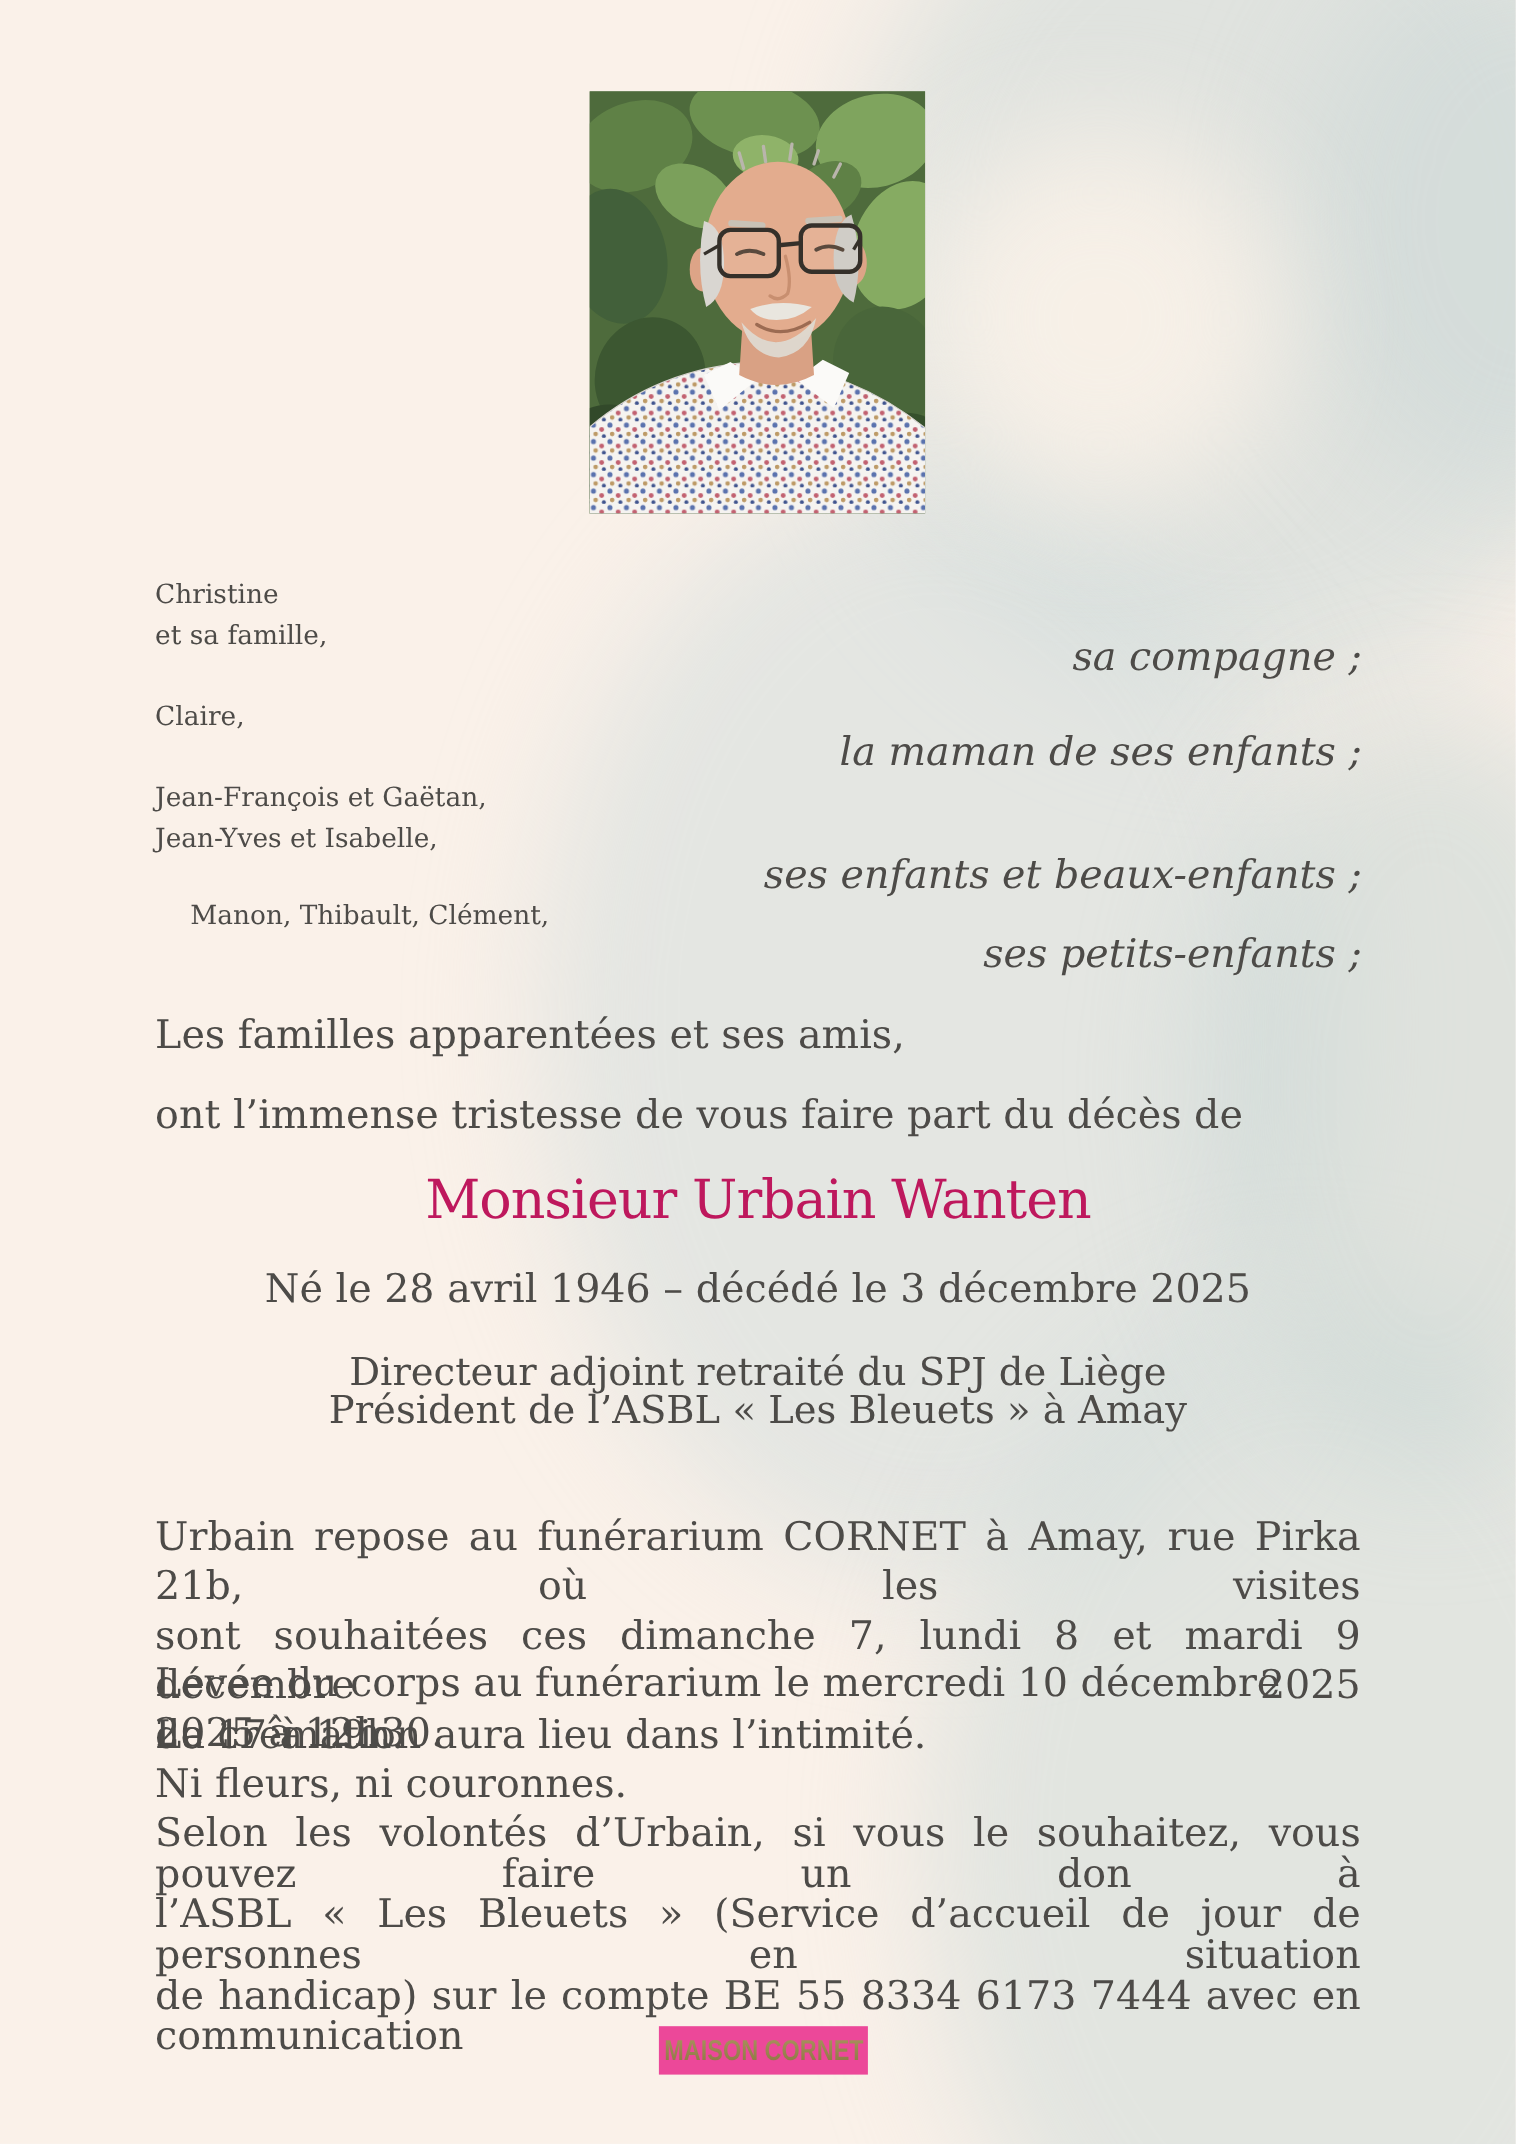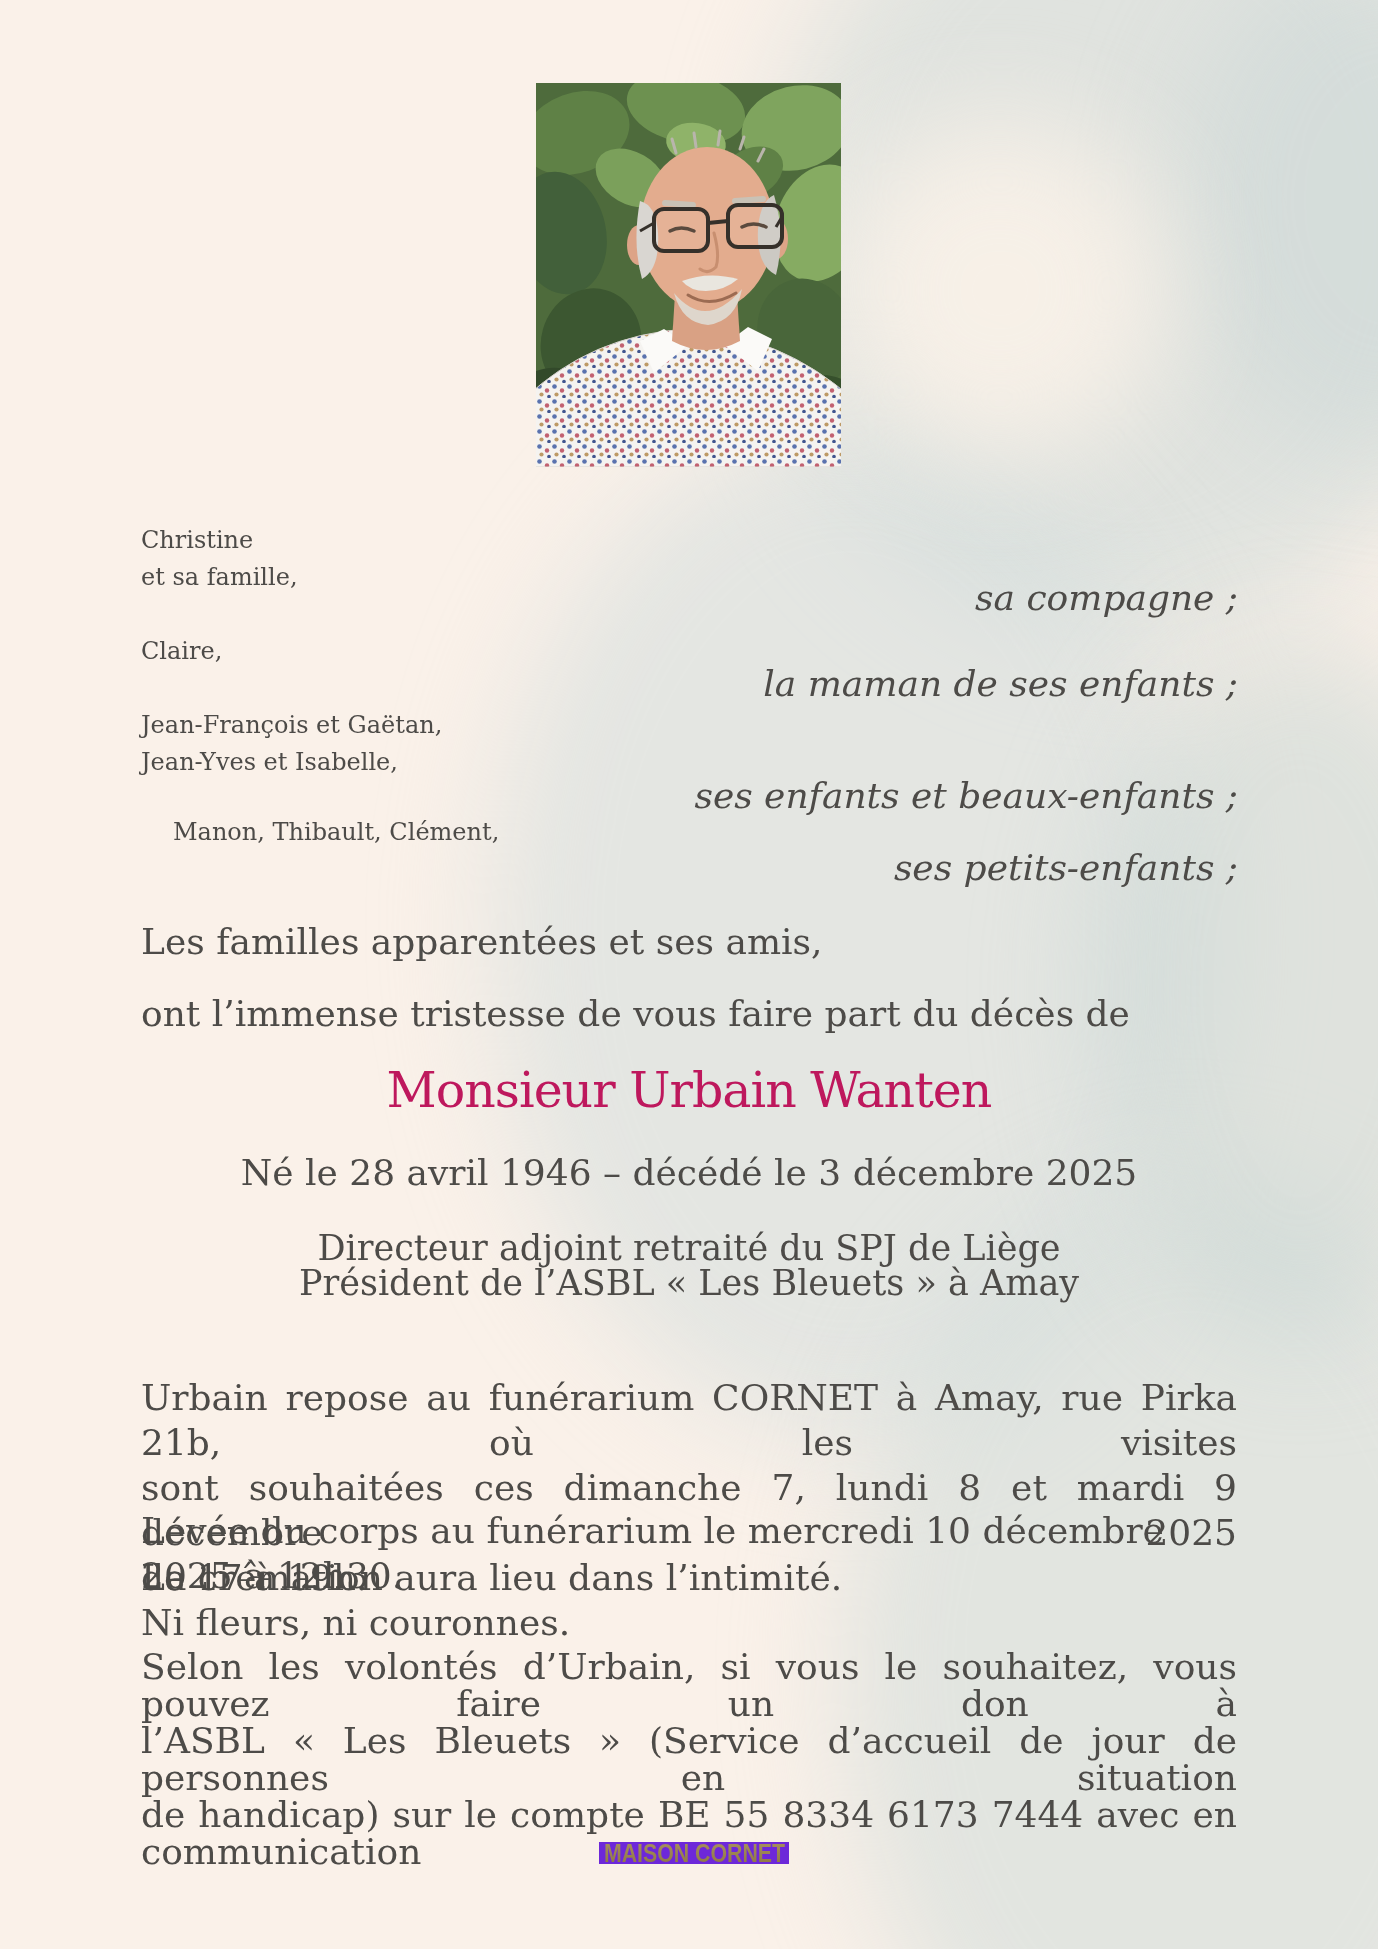--- a/index.html
+++ b/index.html
@@ -29,22 +29,22 @@
   .title{font-size:49px;line-height:56px;font-weight:400;color:#be185d;letter-spacing:-1px;}
   .roles{font-size:35px;line-height:35px;}
 
   .photo{
     position:absolute;left:536px;top:83px;width:305px;height:384px;
     overflow:hidden;background:#4e6b3c;
   }
   .photo svg{display:block;}
 
   .logo-box{
-    position:absolute;left:599px;top:1842px;width:190px;height:22px;
-    background:#6d28d9;display:flex;align-items:center;justify-content:center;
+    position:absolute;left:599px;top:1842px;width:190px;height:44px;
+    background:#ec4899;display:flex;align-items:center;justify-content:center;
   }
   .logo-text{
     font-family:"Liberation Sans","DejaVu Sans",sans-serif;
     font-weight:700;font-size:26px;letter-spacing:0px;
     transform:scaleX(0.82);white-space:nowrap;
     background:linear-gradient(#ac9460,#8a7340);
     -webkit-background-clip:text;background-clip:text;color:transparent;
   }
 </style>
 </head>

